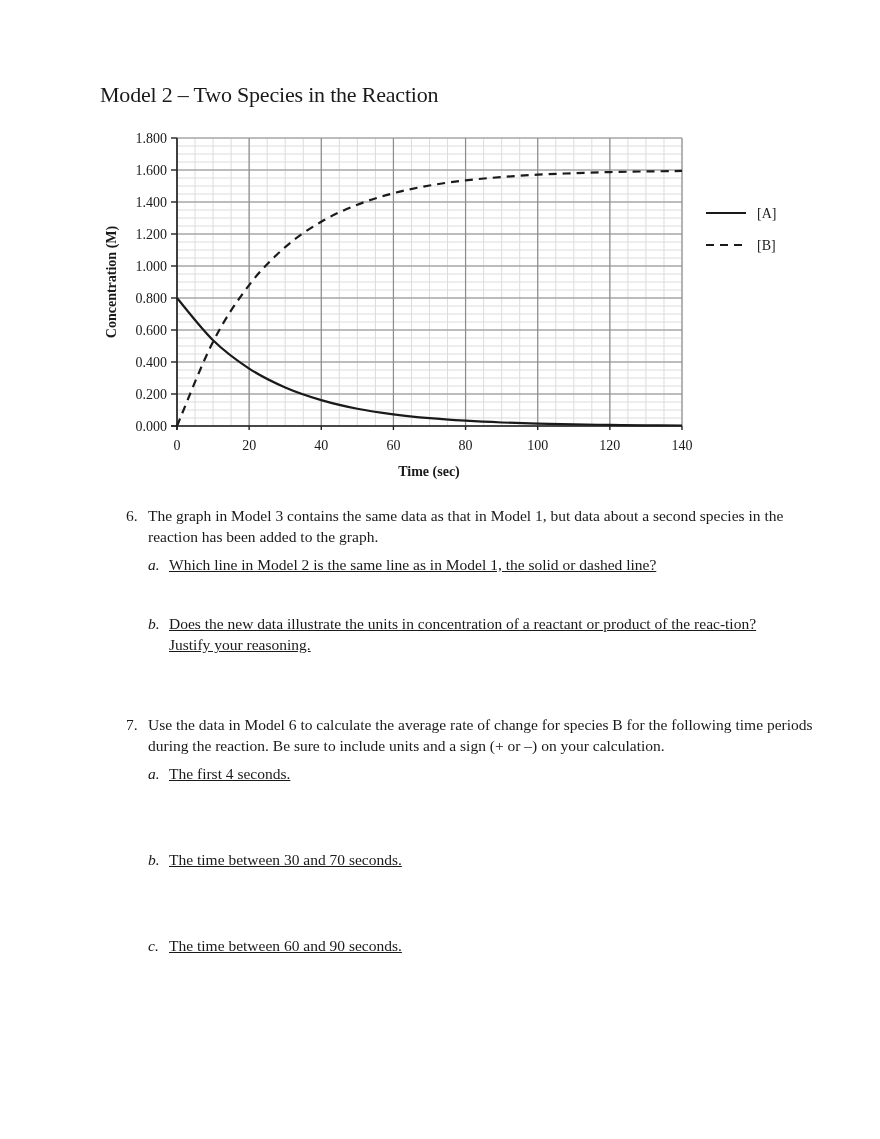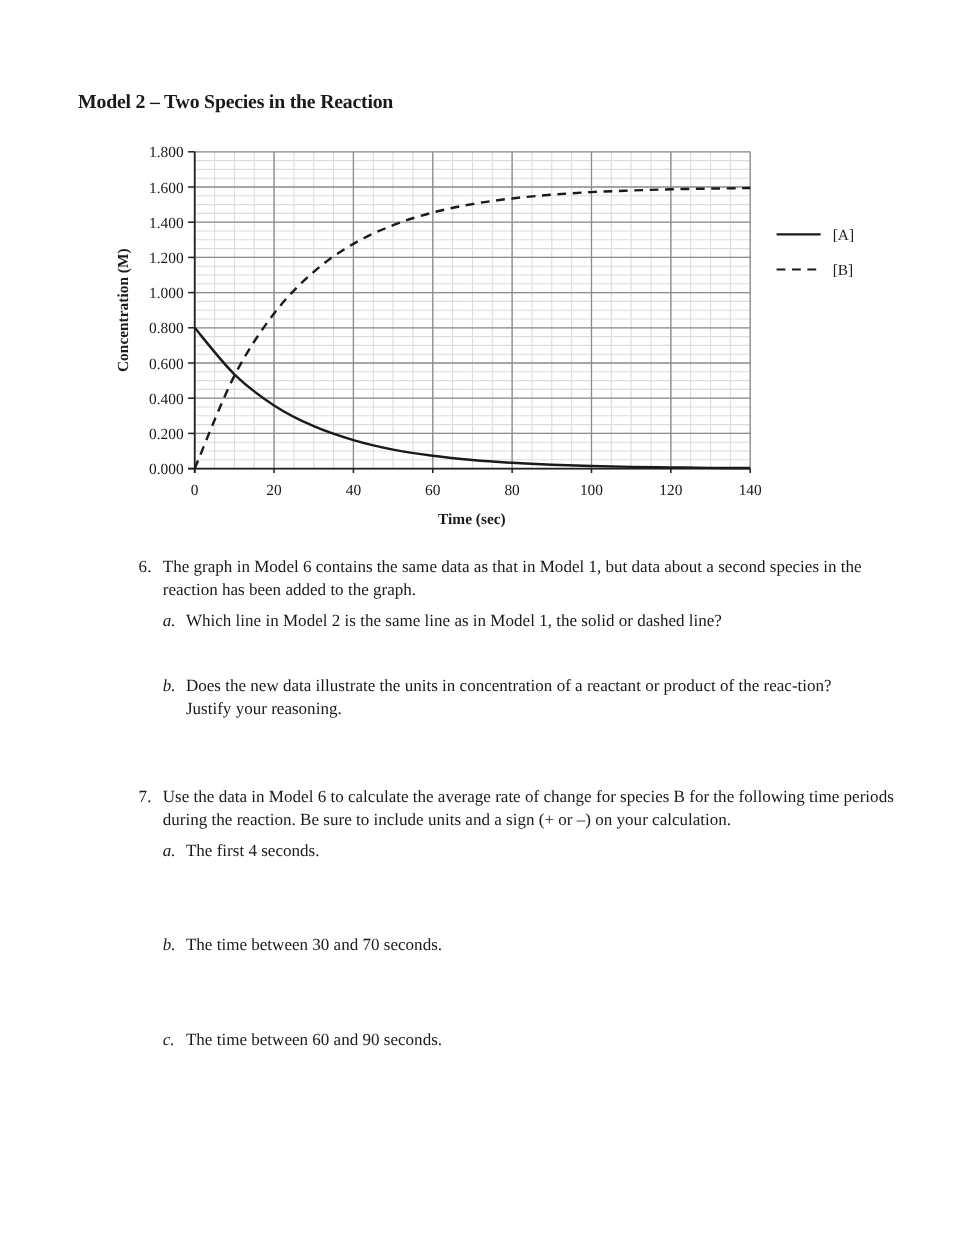--- a/index.html
+++ b/index.html
@@ -1,26 +1,26 @@
 <!DOCTYPE html>
 <html><head>
 <meta charset="utf-8">
 <style>
   html, body { margin: 0; padding: 0; background: #ffffff; }
   body { width: 880px; height: 1139px; position: relative; overflow: hidden;
          font-family: "Liberation Serif", "DejaVu Serif", serif; color: #1a1a1a; }
-  .title { position: absolute; left: 71px; top: 82px; font-size: 18px; font-weight: bold; margin: 0; letter-spacing: -0.2px; }
+  .title { position: absolute; left: 100px; top: 82px; font-size: 22px; font-weight: normal; margin: 0; letter-spacing: -0.2px; }
   .chart-wrap { position: absolute; left: 0; top: 0; width: 880px; height: 500px; }
   svg text { font-family: "Liberation Serif", "DejaVu Serif", serif; fill: #1a1a1a; }
   .q { position: absolute; font-size: 15.5px; line-height: 21px; }
   .q .num { position: absolute; left: 0; top: 0; }
   .q .body { display: block; padding-left: 22px; }
   .sub { position: absolute; font-size: 15.5px; line-height: 21px; }
   .sub .letter { position: absolute; left: 0; top: 0; font-style: italic; }
-  .sub .body { display: block; padding-left: 21px; }
+  .sub .body { display: block; padding-left: 21px; text-decoration: underline; }
 </style>
 </head>
 <body>
 
 <h1 class="title">Model 2 – Two Species in the Reaction</h1>
 
 <div class="chart-wrap">
   <svg id="chart" width="880" height="500" xmlns="http://www.w3.org/2000/svg">
     <g id="minor-grid">
         <line x1="177" x2="177" y1="138" y2="426" stroke="#dcdcdc" stroke-width="1"></line>
@@ -162,21 +162,21 @@
         <line x1="706" x2="746" y1="245" y2="245" stroke="#1a1a1a" stroke-width="2" stroke-dasharray="8,6"></line>
         <text x="757" y="250" font-size="14">[B]</text>
       </g>
     <text id="xlabel" x="429" y="476" text-anchor="middle" font-size="14" font-weight="bold">Time (sec)</text>
     <text id="ylabel" transform="translate(116,282) rotate(-90)" text-anchor="middle" font-size="14" font-weight="bold">Concentration (M)</text>
   </svg>
 </div>
 
 <div class="q" style="left:126px; top:505px; width:680px;">
   <span class="num">6.</span>
-  <span class="body">The graph in Model 6 contains the same data as that in Model 1, but data about a second species in the reaction has been added to the graph.</span>
+  <span class="body">The graph in Model 3 contains the same data as that in Model 1, but data about a second species in the reaction has been added to the graph.</span>
 </div>
 <div class="sub" style="left:148px; top:554px; width:660px;">
   <span class="letter">a.</span>
   <span class="body">Which line in Model 2 is the same line as in Model 1, the solid or dashed line?</span>
 </div>
 <div class="sub" style="left:148px; top:613px; width:645px;">
   <span class="letter">b.</span>
   <span class="body">Does the new data illustrate the units in concentration of a reactant or product of the reac-tion? Justify your reasoning.</span>
 </div>
 

